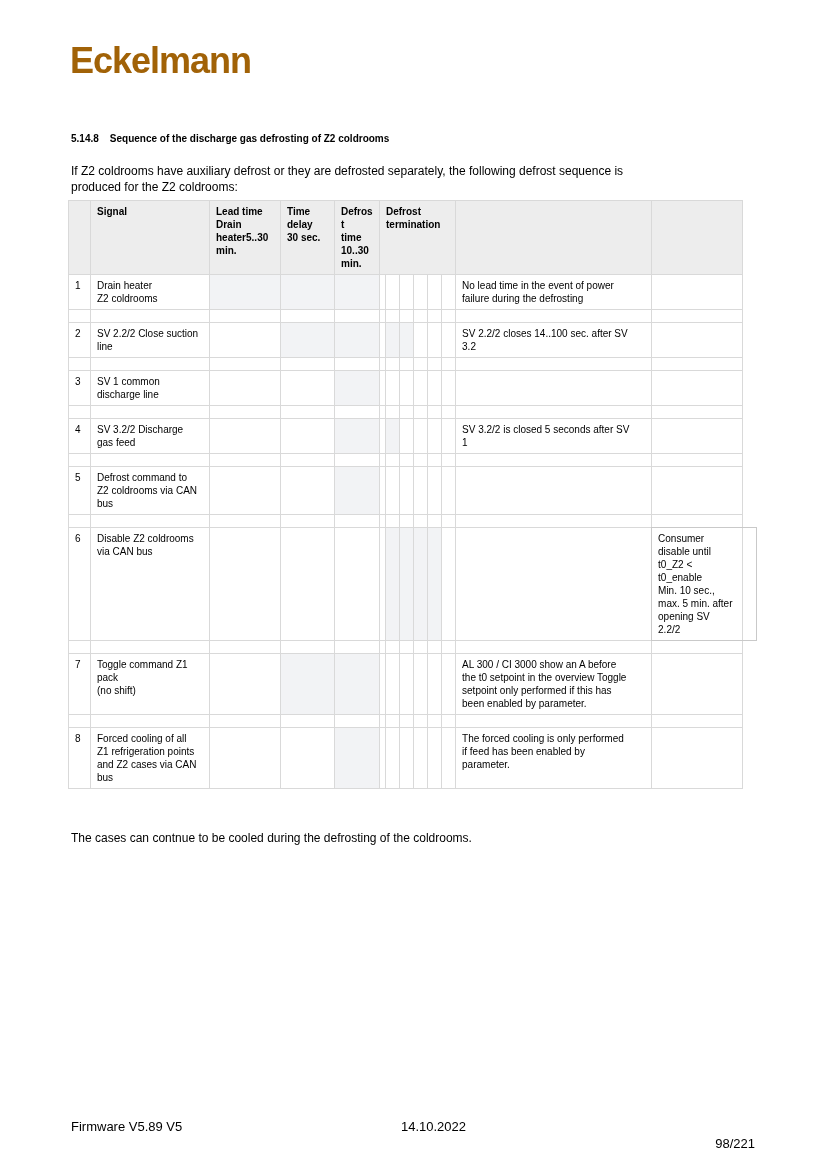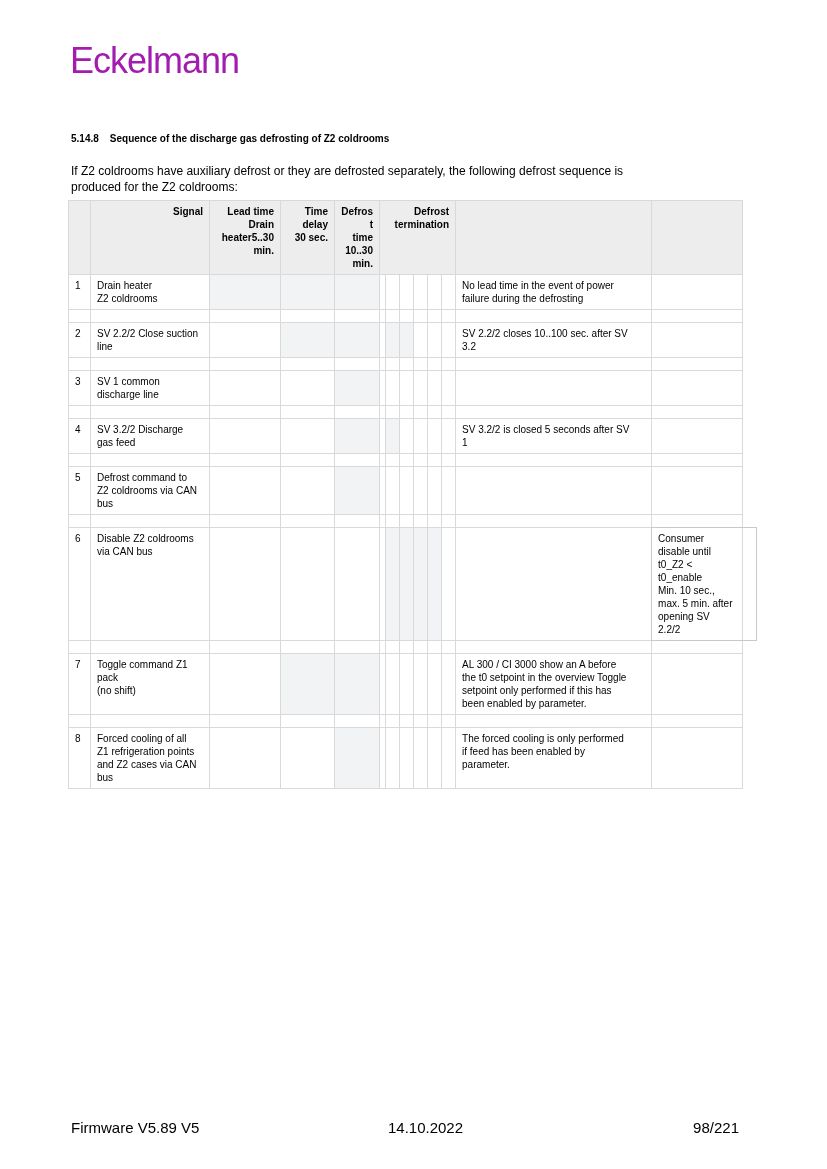--- a/index.html
+++ b/index.html
@@ -8,21 +8,21 @@
     background:#ffffff;
     font-family:"Liberation Sans", sans-serif;
     color:#000;
     position:relative;
     overflow:hidden;
   }
   .page { position:absolute; inset:0; }
 
   .logo {
     position:absolute; left:70px; top:40px;
-    font-size:36px; font-weight:normal; color:#a21caf;
+    font-size:36px; font-weight:bold; color:#a16207;
     letter-spacing:-1px;
   }
 
   .heading {
     position:absolute; left:71px; top:133px;
     font-size:10px; font-weight:bold;
   }
   .heading .h-num { margin-right:11px; }
 
   .intro {
@@ -44,21 +44,21 @@
     padding:4px 6px;
     overflow:visible;
     word-wrap:break-word;
   }
   col.w-num{width:22px} col.w-signal{width:119px} col.w-lead{width:71px}
   col.w-delay{width:54px} col.w-defrost{width:45px} col.w-gapc{width:6px}
   col.w-n{width:14px} col.w-notes{width:196px} col.w-extra{width:91px}
 
   thead th {
     background:#ededed;
-    text-align:right; font-weight:bold;
+    text-align:left; font-weight:bold;
     border-right:2px solid #ffffff;
     border-bottom:4px solid #ffffff;
     border-top:1px solid #d9d9d9;
     white-space:pre-line;
     height:52px;
   }
   thead th:first-child { border-left:1px solid #d9d9d9; }
   thead th:last-child  { border-right:1px solid #d9d9d9; }
 
   td.pre { white-space:pre-line; }
@@ -73,26 +73,26 @@
     pointer-events:none;
   }
   tr.gap td { height:12px; padding:0; }
 
   .closing {
     position:absolute; left:71px; top:831px;
     font-size:12px;
   }
 
   .footer {
-    position:absolute; left:0; right:16px; top:1119px; height:16px;
-    font-size:15px;
+    position:absolute; left:0; right:0; top:1119px; height:16px;
+    font-size:13px;
   }
   .footer .f-left   { position:absolute; left:71px; }
   .footer .f-center { position:absolute; left:0; right:0; text-align:center;margin-left:40px; }
-  .footer .f-right  { position:absolute; right:72px; text-align:right; }
+  .footer .f-right  { position:absolute; right:72px; text-align:right;margin-top:17px; }
 </style>
 </head>
 <body>
 
 <div class="page">
 
   <div class="logo">Eckelmann</div>
 
   <div class="heading">
     <span class="h-num">5.14.8</span><span>Sequence of the discharge gas defrosting of Z2 coldrooms</span>
@@ -177,21 +177,21 @@
 line</td>
       <td class="c-lead"></td>
       <td class="c-delay shaded"></td>
       <td class="c-defrost shaded"></td>
       <td class="c-gap"></td>
       <td class="c-n1 c-n shaded"></td>
       <td class="c-n2 c-n shaded"></td>
       <td class="c-n3 c-n"></td>
       <td class="c-n4 c-n"></td>
       <td class="c-n5 c-n"></td>
-      <td class="c-notes pre">SV 2.2/2 closes 10..100 sec. after SV
+      <td class="c-notes pre">SV 2.2/2 closes 14..100 sec. after SV
 3.2</td>
       <td class="c-extra pre"></td>
     </tr>
         <tr class="gap">
           <td></td>
           <td></td>
           <td></td>
           <td></td>
           <td></td>
           <td></td>
@@ -387,20 +387,21 @@
       <td class="c-n4 c-n"></td>
       <td class="c-n5 c-n"></td>
       <td class="c-notes pre">The forced cooling is only performed
 if feed has been enabled by
 parameter.</td>
       <td class="c-extra pre"></td>
     </tr>
       </tbody>
   </table>
 
+  <div class="closing">The cases can contnue to be cooled during the defrosting of the coldrooms.</div>
 
   <div class="footer">
     <span class="f-left">Firmware V5.89 V5</span>
     <span class="f-center">14.10.2022</span>
     <span class="f-right">98/221</span>
   </div>
 
 </div>
 
 </body></html>

